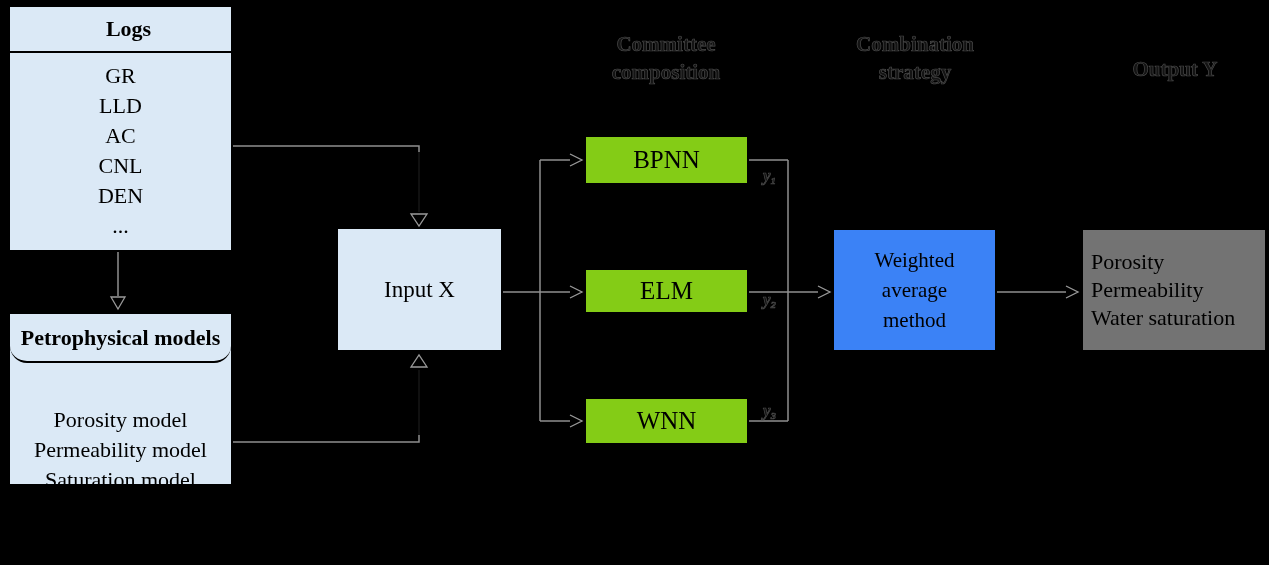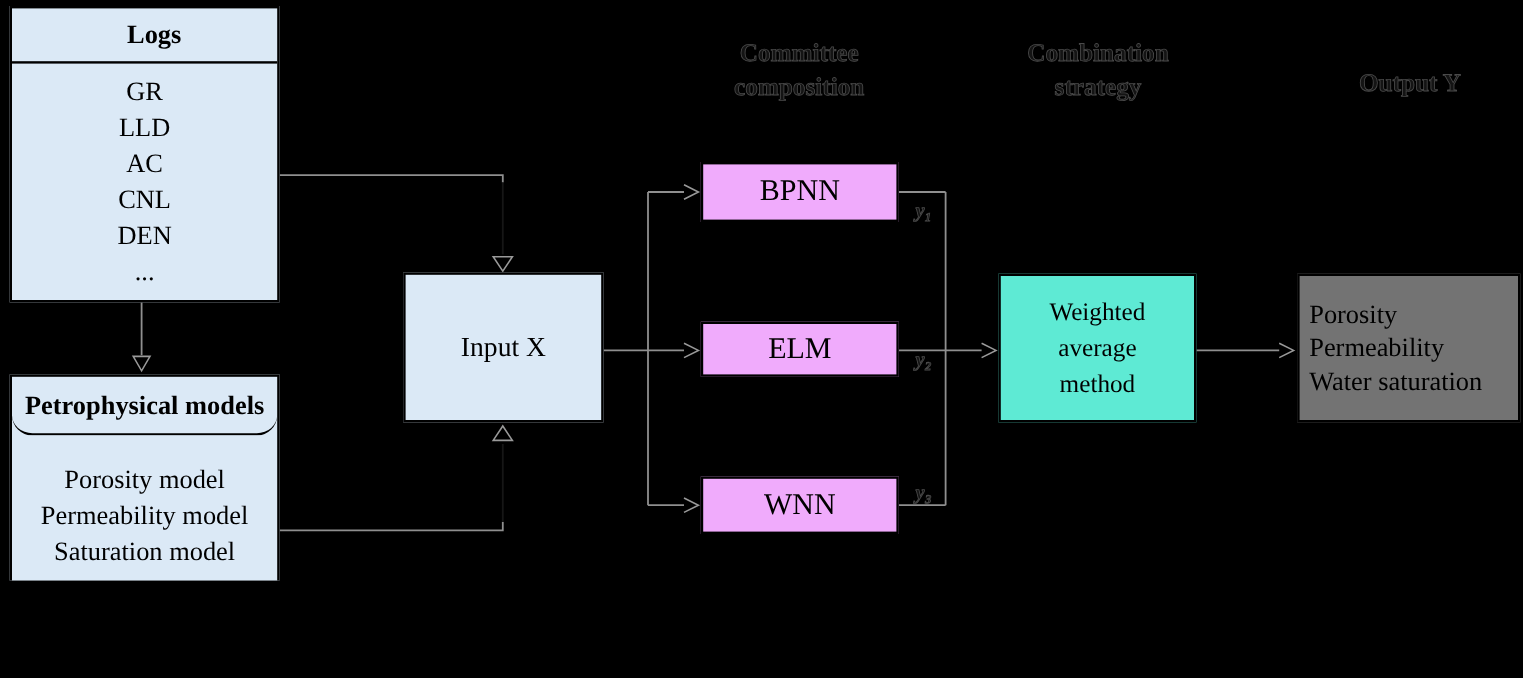--- a/index.html
+++ b/index.html
@@ -2,37 +2,37 @@
 <html><head>
 <meta charset="utf-8">
 <style>
   html,body{margin:0;padding:0;background:#000;}
   #canvas{
     position:relative;width:1269px;height:484px;background:#000;
     font-family:"Liberation Serif","DejaVu Serif",serif;color:#000;overflow:hidden;
   }
   .box{position:absolute;border:2px solid #000;box-sizing:border-box;}
   .blue{background:#dbe9f6;}
-  .green{background:#f0abfc;}
-  .yellow{background:#5eead4;}
+  .green{background:#84cc16;}
+  .yellow{background:#3b82f6;}
   .peach{background:#737373;}
   .list-box .hdr{
     display:flex;align-items:center;justify-content:center;
     border-bottom:2px solid #000;font-weight:bold;font-size:22px;
   }
   .list-box .bd{ text-align:center;font-size:22px;line-height:30px;}
   .center-label{
     position:absolute;inset:0;display:flex;align-items:center;justify-content:center;
   }
   #logs-box{left:8px;top:5px;width:225px;height:247px;}
   #logs-box .hdr{height:44px;padding-left:16px;}
   #logs-box .bd{padding-top:8px;}
   #petro-box{left:8px;top:312px;width:225px;height:249px;}
   #petro-box .hdr{height:47px;border-radius:17px;}
-  #petro-box .bd{padding-top:22px;}
+  #petro-box .bd{padding-top:42px;}
   #input-box{left:336px;top:227px;width:167px;height:125px;font-size:23px;}
   .member{width:165px;left:584px;font-size:25px;}
   #bpnn-box{top:135px;height:50px;}
   #elm-box{top:268px;height:46px;}
   #wnn-box{top:397px;height:48px;}
   #weighted-box{left:832px;top:228px;width:165px;height:124px;}
   #weighted-box .center-label{font-size:21px;line-height:30px;text-align:center;padding:0 22px;}
   #output-box{left:1081px;top:228px;width:186px;height:124px;display:flex;flex-direction:column;justify-content:center;}
   #output-box div{font-size:22px;line-height:28px;padding-left:8px;}
   

